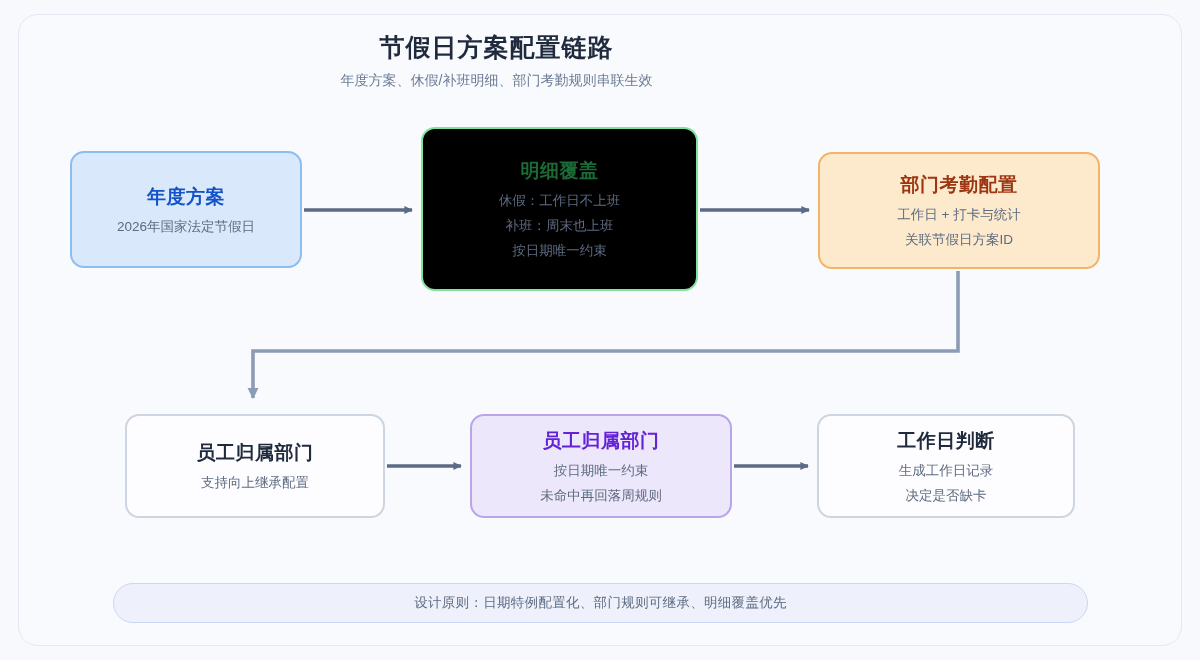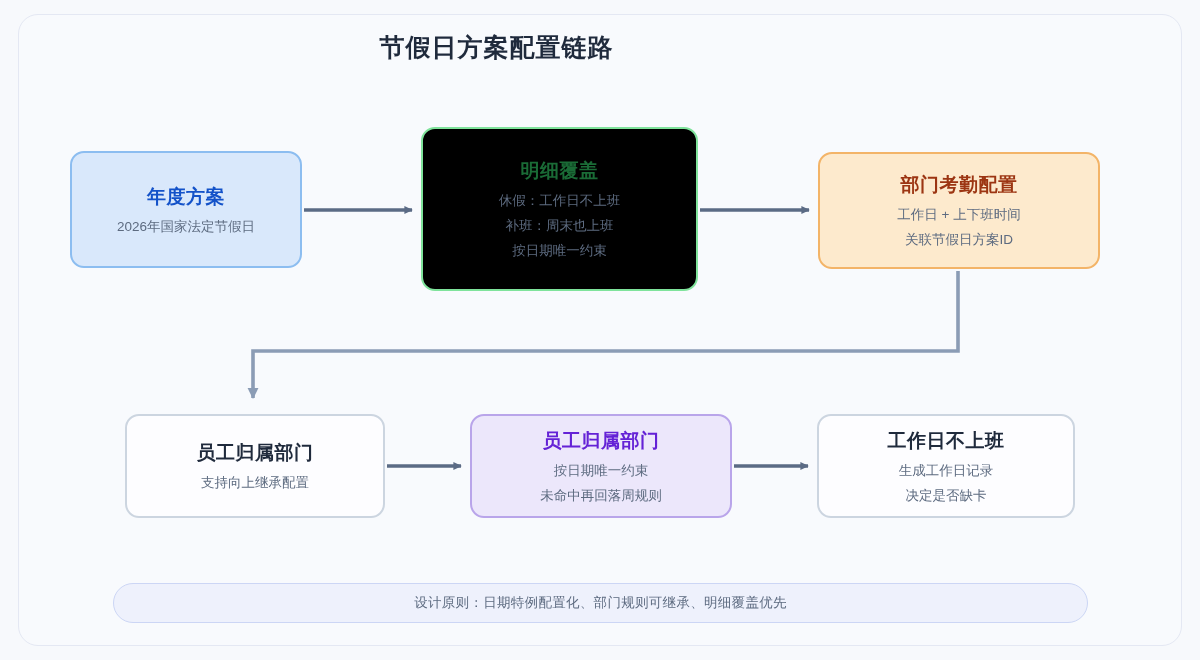--- a/index.html
+++ b/index.html
@@ -124,20 +124,21 @@
 </style>
 </head>
 <body>
 
 <div id="stage">
 
   <div class="outer-card"></div>
 
   <div class="header">
     <div class="title">节假日方案配置链路</div>
+    <div class="subtitle">年度方案、休假/补班明细、部门考勤规则串联生效</div>
   </div>
 
   <svg id="connectors" viewBox="0 0 1200 660">
     <defs>
       <marker id="ah-dark" markerWidth="9" markerHeight="9" refX="7.6" refY="4.5" orient="auto" markerUnits="userSpaceOnUse">
         <path d="M0,0.6 L8.4,4.5 L0,8.4 Z" fill="#5b6b85"></path>
       </marker>
       <marker id="ah-light" markerWidth="13" markerHeight="13" refX="10.5" refY="6.5" orient="auto" markerUnits="userSpaceOnUse">
         <path d="M0,0.8 L11.6,6.5 L0,12.2 Z" fill="#8b9cb5"></path>
       </marker>
@@ -166,42 +167,42 @@
     <div class="n-lines">
       <div class="n-line">休假：工作日不上班</div>
       <div class="n-line">补班：周末也上班</div>
       <div class="n-line">按日期唯一约束</div>
     </div>
   </div>
 
   <div class="node orange" id="node-dept">
     <div class="n-title">部门考勤配置</div>
     <div class="n-lines">
-      <div class="n-line">工作日 + 上下班时间</div>
+      <div class="n-line">工作日 + 打卡与统计</div>
       <div class="n-line">关联节假日方案ID</div>
     </div>
   </div>
 
   <div class="node plain" id="node-employee">
     <div class="n-title">员工归属部门</div>
     <div class="n-lines">
       <div class="n-line">支持向上继承配置</div>
     </div>
   </div>
 
   <div class="node purple" id="node-workday">
     <div class="n-title">员工归属部门</div>
     <div class="n-lines">
       <div class="n-line">按日期唯一约束</div>
       <div class="n-line">未命中再回落周规则</div>
     </div>
   </div>
 
   <div class="node plain" id="node-clock">
-    <div class="n-title">工作日不上班</div>
+    <div class="n-title">工作日判断</div>
     <div class="n-lines">
       <div class="n-line">生成工作日记录</div>
       <div class="n-line">决定是否缺卡</div>
     </div>
   </div>
 
   <div class="footer-note">
     <div class="f-text">设计原则：日期特例配置化、部门规则可继承、明细覆盖优先</div>
   </div>
 

